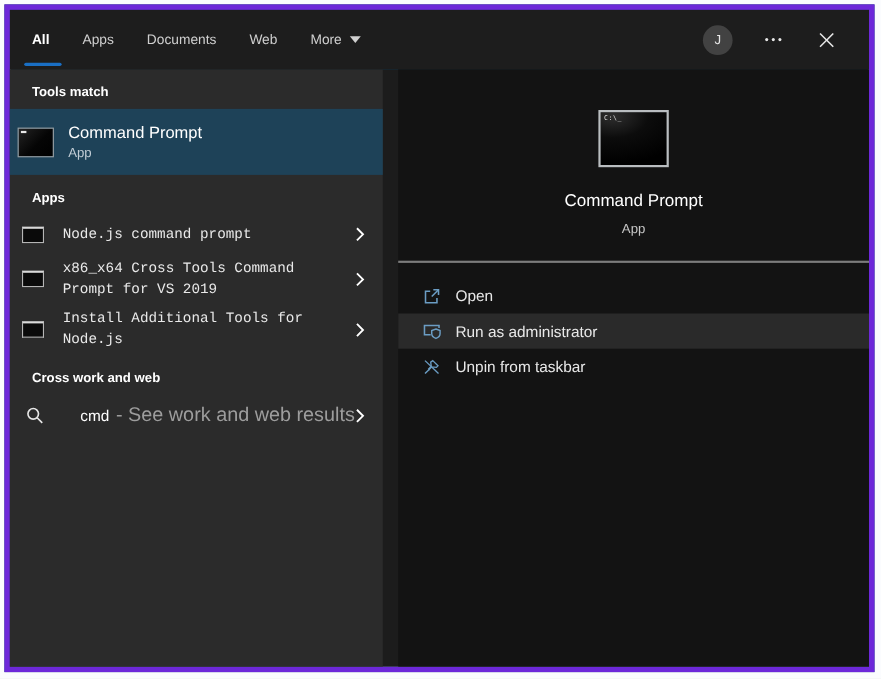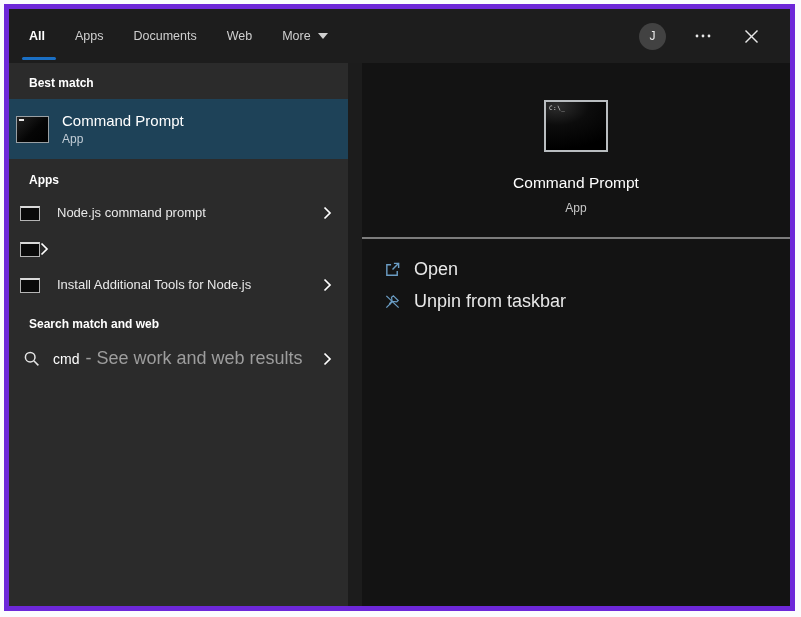--- a/index.html
+++ b/index.html
@@ -39,40 +39,40 @@
   .bm-text { margin-left:13px; }
   .bm-title { color:#ffffff; font-size:15px; }
   .bm-sub { color:#c2cdd6; font-size:12px; margin-top:3px; }
 
   .app-row { display:flex; align-items:center; min-height:36px; padding:4px 10px 4px 11px; cursor:default; }
   .term-icon { width:20px; height:15px; background:#0a0a0a; border:1px solid #b5b5b5; border-top:2px solid #d9d9d9; flex:0 0 auto; }
   .app-label { color:#e9e9e9; font-size:13px; margin-left:17px; line-height:1.45; flex:1; padding-right:10px; }
   .chevron { flex:0 0 auto; margin-right:6px; display:flex; align-items:center; }
 
   .search-row { display:flex; align-items:center; min-height:37px; margin-top:9px; padding:4px 10px 4px 14px; cursor:default; }
-  .search-q { color:#ffffff; font-size:14px; margin-left:12px; }
+  .search-q { color:#ffffff; font-size:14px; margin-left:32px; }
   .search-hint { color:#9d9d9d; font-size:18px; margin-left:6px; flex:1; }
 
   
   .right-panel { flex:1; background:#131313; margin-left:14px; display:flex; flex-direction:column; }
   .rp-hero { display:flex; flex-direction:column; align-items:center; flex:0 0 auto; }
   .big-icon { margin-top:37px; width:64px; height:52px; border:2px solid #b9bdc0;
               background: radial-gradient(120% 90% at 18% 8%, #2e2e2e 0%, #0c0c0c 45%, #000 100%);
               position:relative; }
   .big-icon .cline { position:absolute; left:3px; top:2px; color:#dcdcdc; font-size:6px; letter-spacing:0.5px;
                      font-family:"DejaVu Sans Mono", monospace; }
   .rp-title { color:#ffffff; font-size:15.5px; margin-top:22px; }
   .rp-sub { color:#c7c7c7; font-size:12px; margin-top:9px; }
   .rp-divider { height:2px; background:#7c7c7c; margin-top:22px; flex:0 0 auto; }
 
   .actions { margin-top:14px; }
   .action-row { display:flex; align-items:center; height:32px; padding-left:22px; cursor:default; }
   .action-row.highlighted { background:#2a2a2a; }
   .action-icon { width:17px; height:17px; display:flex; align-items:center; justify-content:center; flex:0 0 auto; }
-  .action-label { color:#e8e8e8; font-size:18px; margin-left:13px; }
+  .action-label { color:#e8e8e8; font-size:14px; margin-left:13px; }
 
   svg { display:block; }
 </style>
 </head>
 <body>
 
 <div class="canvas">
   <div class="frame">
 
     <div class="topbar">
@@ -112,62 +112,63 @@
             <line x1="13.5" y1="1.5" x2="1.5" y2="13.5" stroke="#e8e8e8" stroke-width="1.4"></line>
           </svg>
         </div>
       </div>
     </div>
 
     <div class="content">
 
       <div class="left-panel">
 
-        <div class="section-header first">Best match</div>
+        <div class="section-header first">Tools match</div>
 
         <div class="best-match-row">
           <div class="bm-icon"></div>
           <div class="bm-text">
             <div class="bm-title">Command Prompt</div>
             <div class="bm-sub">App</div>
           </div>
         </div>
 
         <div class="section-header">Apps</div>
 
-        <div style="margin-top:8px;">
+        <div style="margin-top:8px;font-family:Liberation Mono, monospace;">
           <div class="app-row">
             <div class="term-icon"></div>
             <div class="app-label">Node.js command prompt</div>
             <div class="chevron">
               <svg width="9" height="14" viewBox="0 0 9 14">
                   <polyline points="1.5,1.5 7,7 1.5,12.5" fill="none" stroke="#ffffff" stroke-width="1.7"></polyline>
                 </svg>
             </div>
           </div>
           <div class="app-row">
             <div class="term-icon"></div>
+            <div class="app-label">x86_x64 Cross Tools Command Prompt for VS 2019</div>
             <div class="chevron">
               <svg width="9" height="14" viewBox="0 0 9 14">
                   <polyline points="1.5,1.5 7,7 1.5,12.5" fill="none" stroke="#ffffff" stroke-width="1.7"></polyline>
                 </svg>
             </div>
           </div>
           <div class="app-row">
             <div class="term-icon"></div>
             <div class="app-label">Install Additional Tools for Node.js</div>
             <div class="chevron">
               <svg width="9" height="14" viewBox="0 0 9 14">
                   <polyline points="1.5,1.5 7,7 1.5,12.5" fill="none" stroke="#ffffff" stroke-width="1.7"></polyline>
                 </svg>
             </div>
           </div>
         </div>
 
-        <div class="section-header">Search match and web</div>
+        <div class="section-header">Cross work and web</div>
 
         <div class="search-row">
           <svg width="18" height="18" viewBox="0 0 18 18">
             <circle cx="7.2" cy="7.2" r="4.8" fill="none" stroke="#e6e6e6" stroke-width="1.5"></circle>
             <line x1="10.8" y1="10.8" x2="15.4" y2="15.4" stroke="#e6e6e6" stroke-width="1.5"></line>
           </svg>
           <span class="search-q">cmd</span>
           <span class="search-hint">- See work and web results</span>
           <div class="chevron">
             <svg width="9" height="14" viewBox="0 0 9 14">
@@ -194,20 +195,29 @@
             <div class="action-icon">
               <svg width="17" height="17" viewBox="0 0 18 18">
                 <polyline points="14,10.5 14,15 3,15 3,4 7.5,4" fill="none" stroke="#6b9dc4" stroke-width="1.5"></polyline>
                 <line x1="9" y1="9" x2="15.5" y2="2.5" stroke="#6b9dc4" stroke-width="1.5"></line>
                 <polyline points="10.5,2.5 15.5,2.5 15.5,7.5" fill="none" stroke="#6b9dc4" stroke-width="1.5"></polyline>
               </svg>
             </div>
             <div class="action-label">Open</div>
           </div>
 
+          <div class="action-row highlighted">
+            <div class="action-icon">
+              <svg width="17" height="17" viewBox="0 0 18 18">
+                <polyline points="16,5.5 16,3 2,3 2,12 8,12" fill="none" stroke="#6b9dc4" stroke-width="1.5"></polyline>
+                <path d="M13 6.5 L17 8 L17 11 Q17 14 13 15.5 Q9 14 9 11 L9 8 Z" fill="none" stroke="#6b9dc4" stroke-width="1.4"></path>
+              </svg>
+            </div>
+            <div class="action-label">Run as administrator</div>
+          </div>
 
 
           <div class="action-row">
             <div class="action-icon">
               <svg width="17" height="17" viewBox="0 0 18 18">
                 <path d="M10 3 L15 8 L13.5 9.5 L9 9 L6.5 11.5 L6 11 L8.5 8.5 L8 4.5 Z" fill="none" stroke="#6b9dc4" stroke-width="1.3"></path>
                 <line x1="6.5" y1="11.5" x2="2.5" y2="15.5" stroke="#6b9dc4" stroke-width="1.4"></line>
                 <line x1="2.5" y1="3" x2="15.5" y2="15.5" stroke="#6b9dc4" stroke-width="1.3"></line>
               </svg>
             </div>

